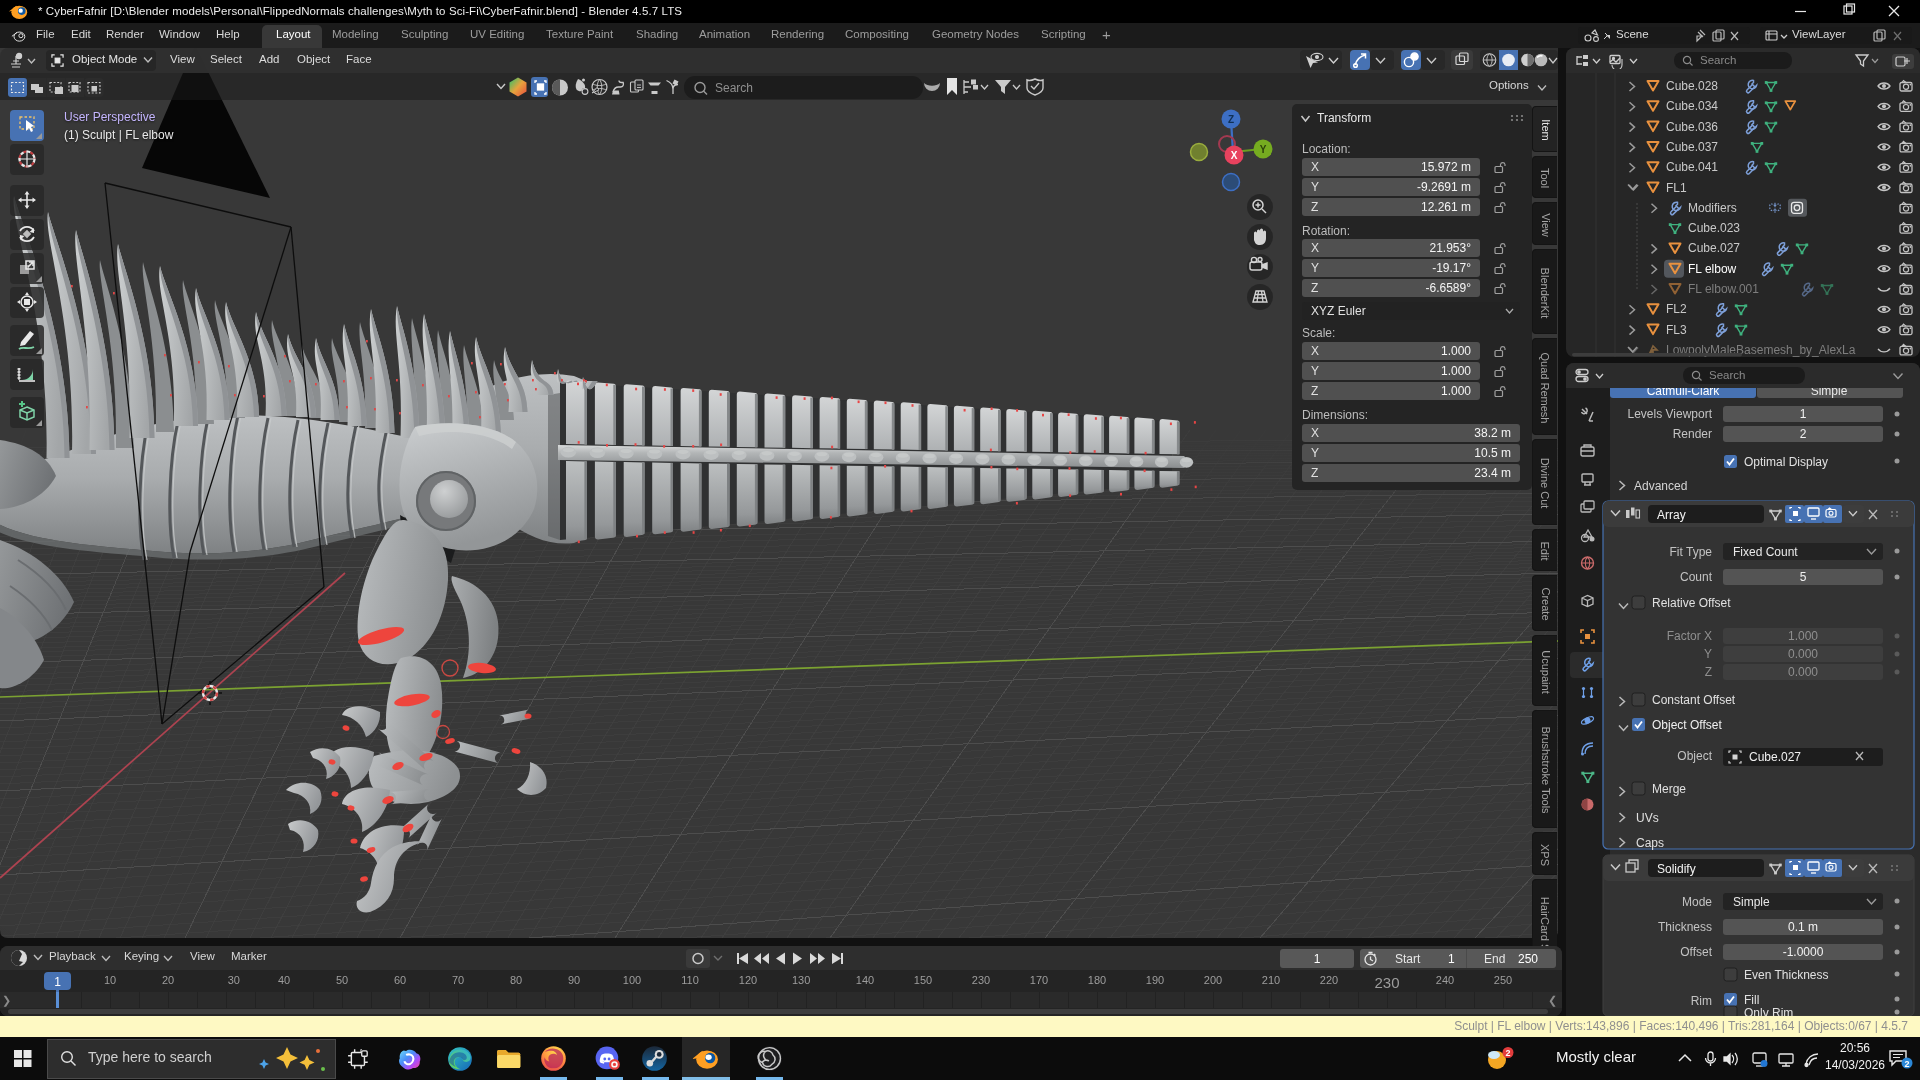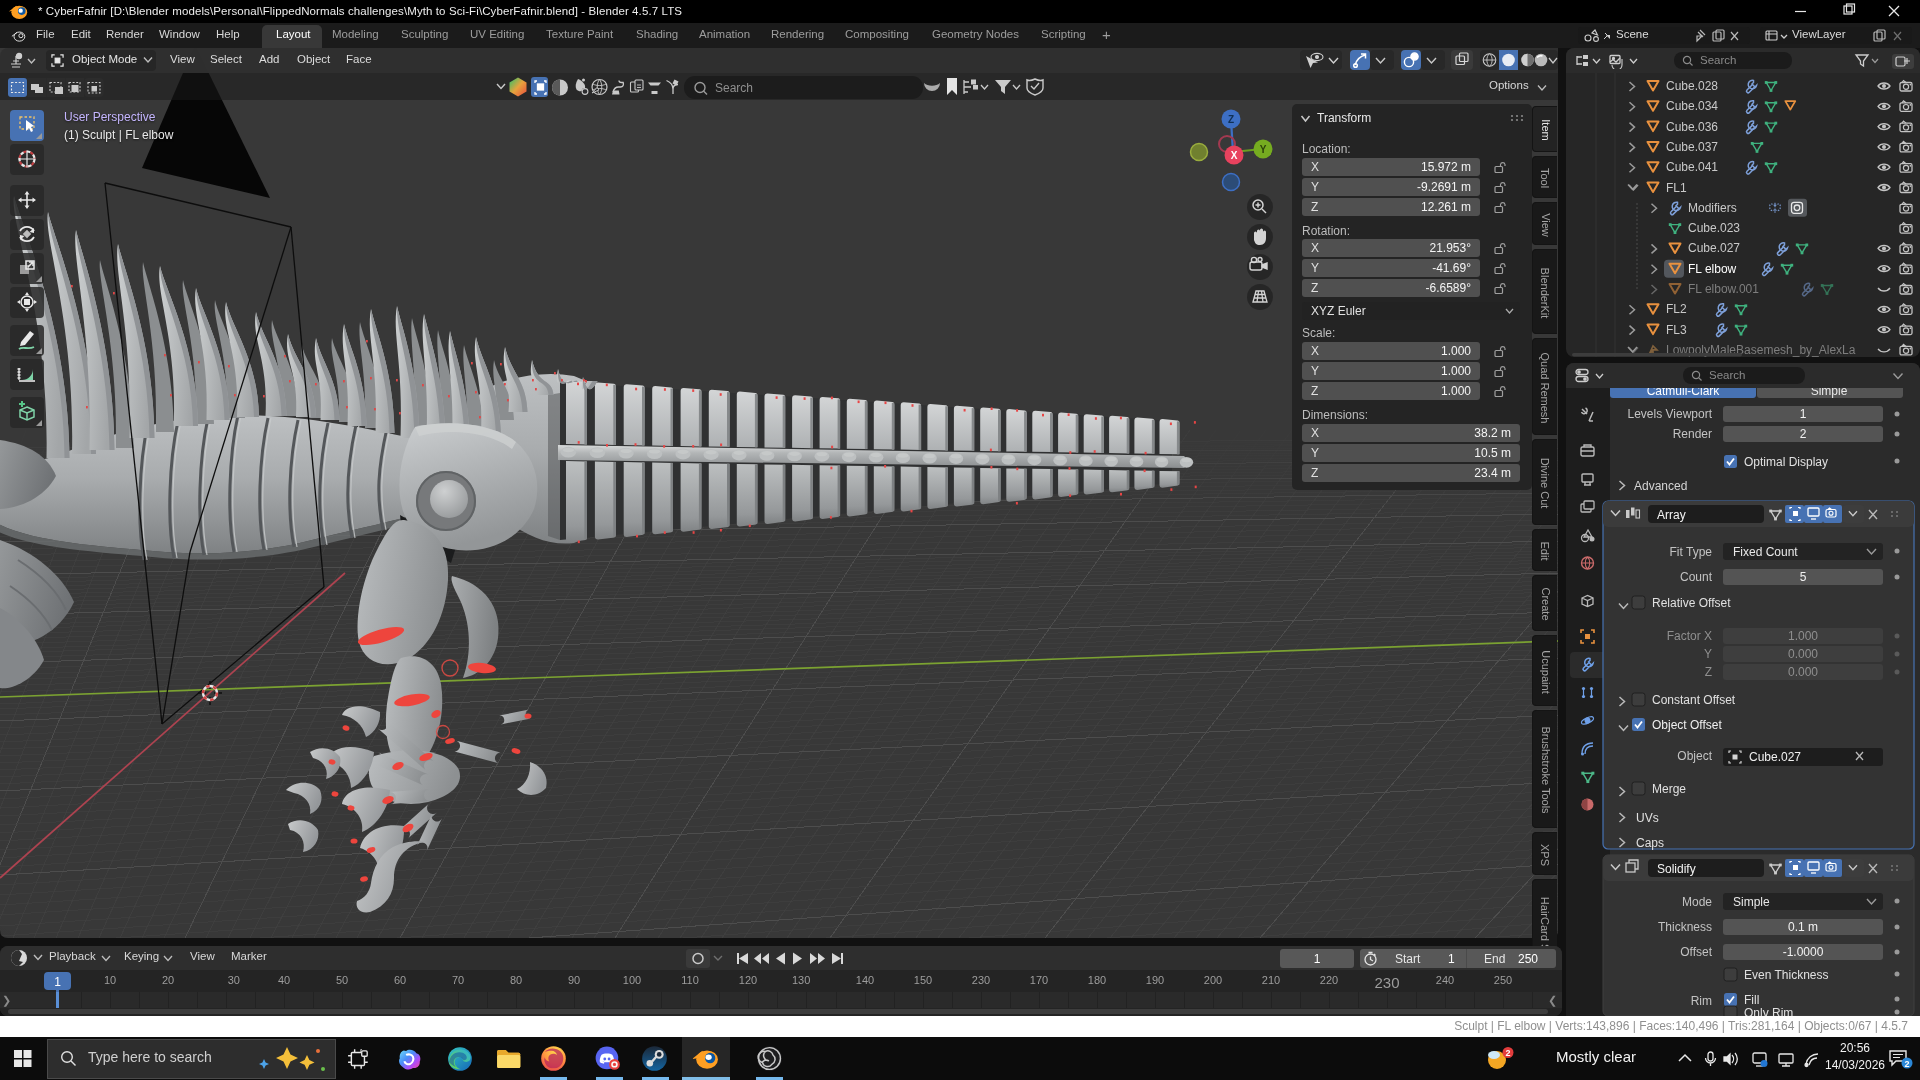--- a/index.html
+++ b/index.html
@@ -1060,21 +1060,21 @@
     <div class="abs" style="left:10px;top:135px;width:178px;height:18px;background:#505050;border-radius:3px;">
       <span class="abs" style="left:9px;top:2px;font-size:12px;color:#e0e0e0;">X</span>
       <span class="abs" style="right:9px;top:2px;font-size:12px;color:#f4f4f4;">21.953°</span>
     </div>
     <svg class="abs" style="left:202px;top:138px" width="12" height="13" viewBox="0 0 12 13">
       <rect x="1" y="5.5" width="7.5" height="6" rx="1" fill="none" stroke="#9f9f9f" stroke-width="1.2"></rect>
       <path d="M6.5,5 L6.5,3.5 A2.3,2.3 0 0 1 11,3.5 L11,5" stroke="#9f9f9f" stroke-width="1.2" fill="none"></path>
     </svg>
     <div class="abs" style="left:10px;top:155px;width:178px;height:18px;background:#505050;border-radius:3px;">
       <span class="abs" style="left:9px;top:2px;font-size:12px;color:#e0e0e0;">Y</span>
-      <span class="abs" style="right:9px;top:2px;font-size:12px;color:#f4f4f4;">-41.69°</span>
+      <span class="abs" style="right:9px;top:2px;font-size:12px;color:#f4f4f4;">-19.17°</span>
     </div>
     <svg class="abs" style="left:202px;top:158px" width="12" height="13" viewBox="0 0 12 13">
       <rect x="1" y="5.5" width="7.5" height="6" rx="1" fill="none" stroke="#9f9f9f" stroke-width="1.2"></rect>
       <path d="M6.5,5 L6.5,3.5 A2.3,2.3 0 0 1 11,3.5 L11,5" stroke="#9f9f9f" stroke-width="1.2" fill="none"></path>
     </svg>
     <div class="abs" style="left:10px;top:175px;width:178px;height:18px;background:#505050;border-radius:3px;">
       <span class="abs" style="left:9px;top:2px;font-size:12px;color:#e0e0e0;">Z</span>
       <span class="abs" style="right:9px;top:2px;font-size:12px;color:#f4f4f4;">-6.6589°</span>
     </div>
     <svg class="abs" style="left:202px;top:178px" width="12" height="13" viewBox="0 0 12 13">
@@ -1309,21 +1309,21 @@
     <div class="abs" style="left:1503px;top:46px;width:1px;height:16px;background:#222222;"></div>
     <div class="abs" style="left:1532px;top:46px;width:1px;height:16px;background:#222222;"></div>
     <div class="abs" style="left:0;top:62px;width:1562px;height:8px;background:#242424;border-radius:0 0 8px 8px;"></div>
     <div class="abs" style="left:8px;top:63px;width:1540px;height:5px;background:#3d3d3d;border-radius:3px;"></div>
     <div class="abs" style="left:56px;top:46px;width:2.5px;height:16px;background:#5a8fd6;"></div>
     <div class="abs" style="left:44px;top:26px;width:27px;height:18px;background:#4772b3;border-radius:4px;text-align:center;"><span style="font-size:12px;color:#fff;line-height:18px;">1</span></div>
     <div class="abs" style="left:56px;top:44px;width:2.5px;height:2px;background:#4772b3;"></div>
     <span class="abs" style="left:2px;top:48px;color:#8a8a8a;font-size:11px;">❯</span>
     <span class="abs" style="left:1548px;top:48px;color:#8a8a8a;font-size:11px;">❮</span>
   </div>
-<div class="abs" style="left:0;top:1016px;width:1920px;height:21px;background:#ffffff;">
+<div class="abs" style="left:0;top:1016px;width:1920px;height:21px;background:#fef9c3;">
 <span class="abs" style="right:12px;top:3px;font-size:12px;color:#8f8f8f;">Sculpt | FL elbow | Verts:143,896 | Faces:140,496 | Tris:281,164 | Objects:0/67 | 4.5.7</span>
 </div>
 <div class="abs" style="left:1566px;top:48px;width:354px;height:309px;background:#262626;border-radius:8px;overflow:hidden;">
     <div class="abs" style="left:0;top:0;width:354px;height:25px;background:#2b2b2b;"></div>
     <svg class="abs" style="left:8px;top:4px" width="70" height="17" viewBox="0 0 70 17">
 <g stroke="#cdcdcd" fill="none" stroke-width="1.3">
 <path d="M3,4 l0,9 M3,5 l5,0 M3,12 l5,0"></path>
         <rect x="9" y="3" width="5" height="4" fill="#cdcdcd" stroke="none"></rect>
         <rect x="9" y="10" width="5" height="4" fill="#cdcdcd" stroke="none"></rect>
 <path d="M19,7 l3.5,4 l3.5,-4"></path>

